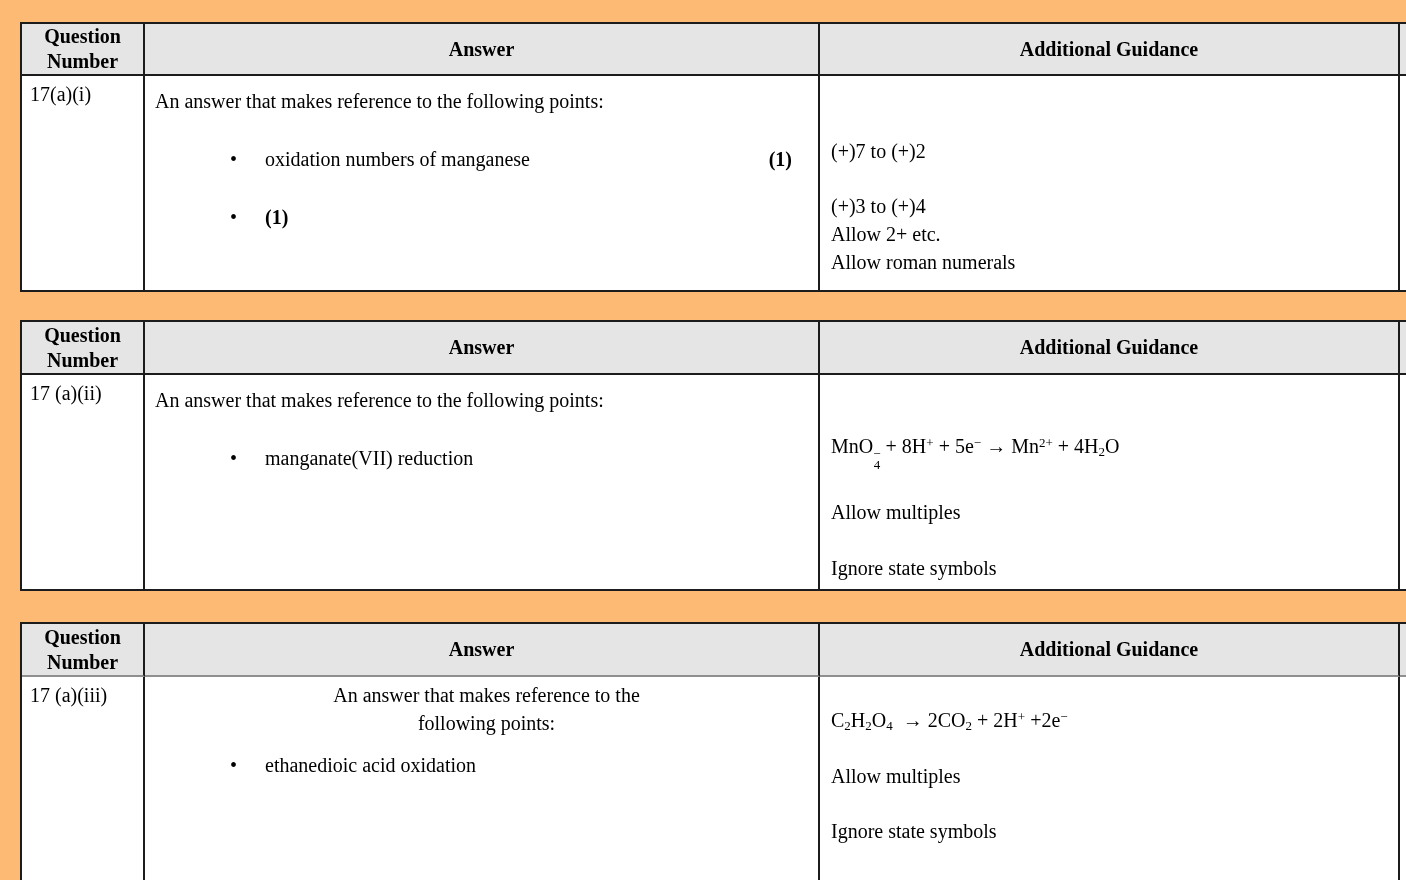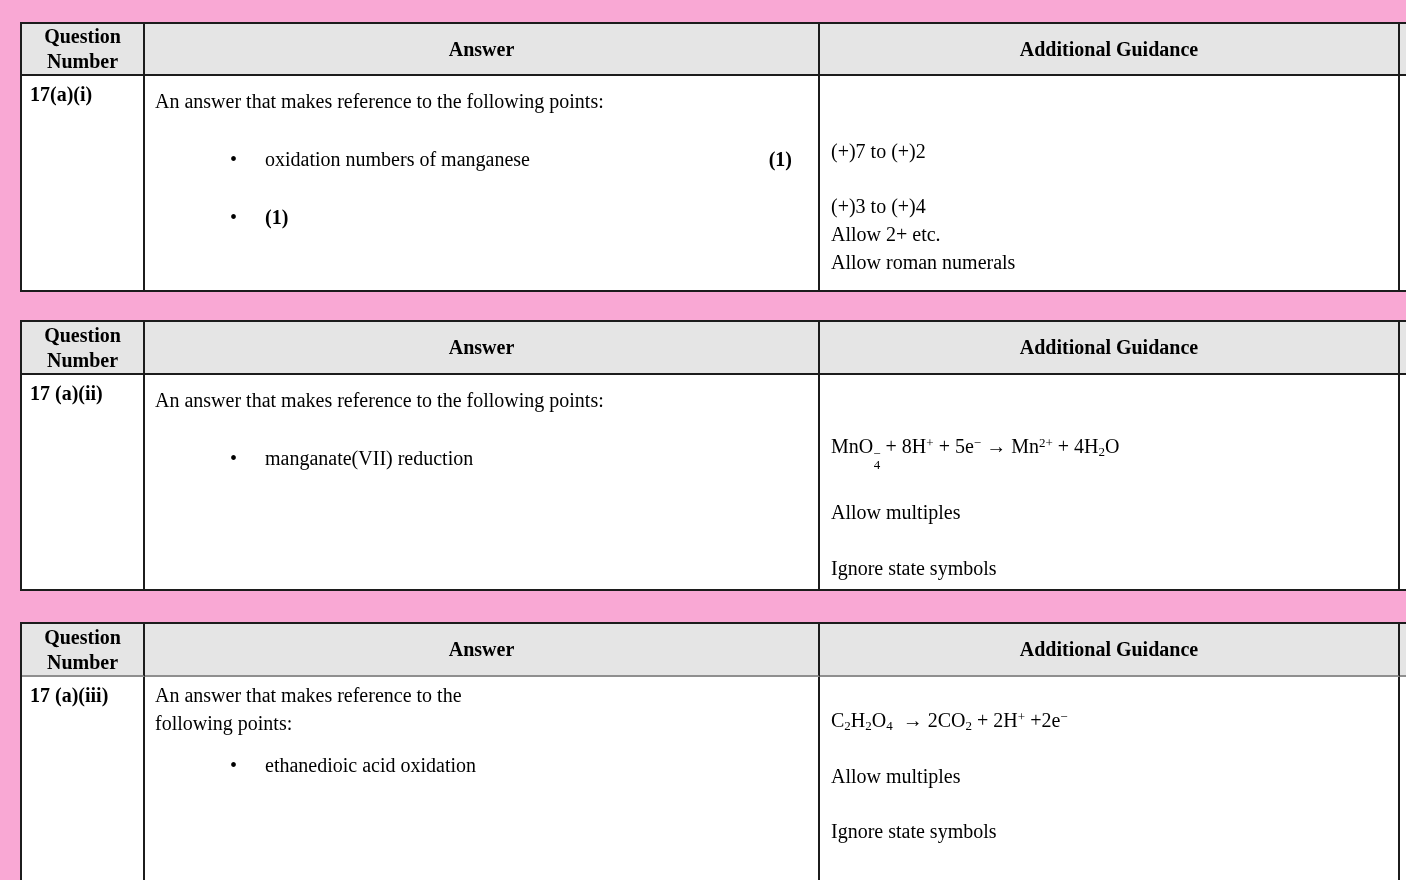--- a/index.html
+++ b/index.html
@@ -1,38 +1,38 @@
 <!DOCTYPE html>
 <html><head>
 <meta charset="utf-8">
 <style>
   html,body{margin:0;padding:0;background:#ffffff;}
   body{font-family:"Liberation Serif","DejaVu Serif",serif;color:#000;}
-  .sheet{position:relative;width:1406px;height:880px;overflow:hidden;background:#f9a8d4;}
+  .sheet{position:relative;width:1406px;height:880px;overflow:hidden;background:#fdba74;}
 
   .mstable{position:absolute;left:20px;display:grid;
            grid-template-columns:123px 675px 580px 48px;
            border:2px solid #1c1c1c;font-size:20px;background:#fff;}
   .t1{top:22px;grid-template-rows:52px 214px;}
   .t2{top:320px;grid-template-rows:53px 214px;}
   .t3{top:622px;grid-template-rows:53px 262px;}
 
   .cell{box-sizing:border-box;border-right:2px solid #1c1c1c;position:relative;overflow:hidden;}
   .cell.last{border-right:2px solid #1c1c1c;}
   .hcell{background:#e5e5e5;border-bottom:2px solid #1c1c1c;display:flex;align-items:center;
          justify-content:center;text-align:center;font-weight:bold;line-height:25px;padding:0 6px;}
   .t3 .hcell{border-bottom-color:#8f8f8f;}
 
-  .qncell{font-weight:bold;padding:7px 4px 0 8px;}
+  .qncell{font-weight:normal;padding:7px 4px 0 8px;}
   .acell{padding-left:10px;}
   .gcell{padding-left:11px;}
 
   .intro{line-height:28px;}
   .t1 .intro,.t2 .intro{margin-top:11px;}
-  .t3 .intro{margin-top:4px;}
+  .t3 .intro{margin-top:4px;text-align:center;}
 
   .bullet-row{display:flex;line-height:28px;align-items:baseline;}
   .t1 .bullet-row,.t2 .bullet-row{margin-top:30px;}
   .t3 .bullet-row{margin-top:14px;}
   .bdot{margin-left:75px;width:35px;flex:none;}
   .btext{flex:1;}
   .mark{font-weight:bold;padding-right:26px;flex:none;}
 
   .gline{line-height:28px;}
   .g-group1{margin-top:61px;}

